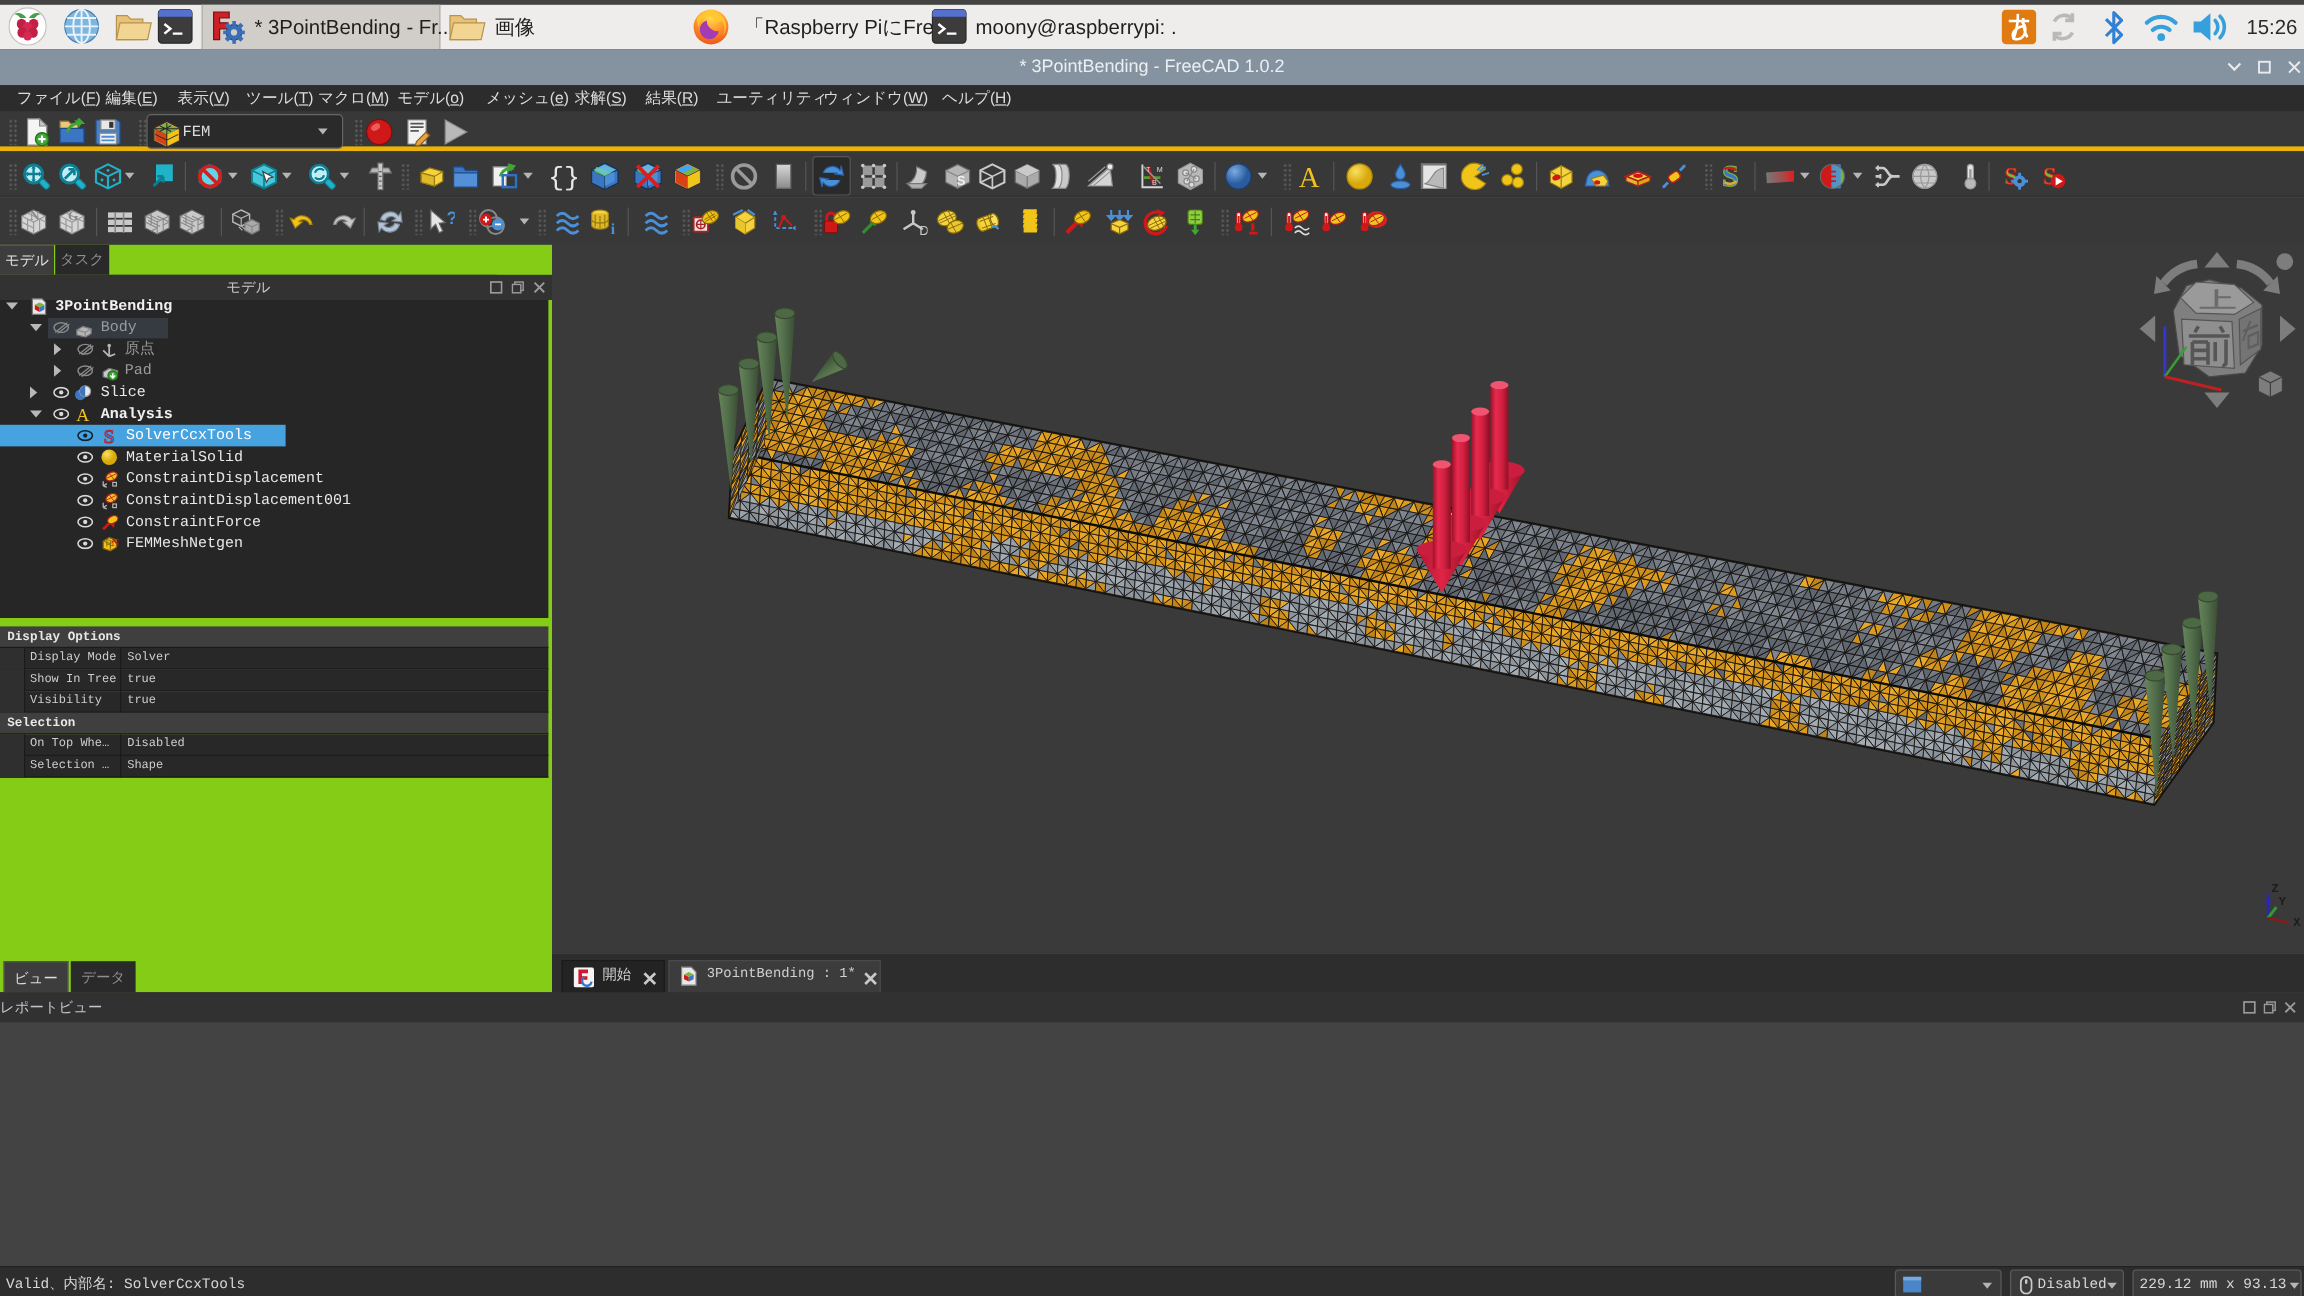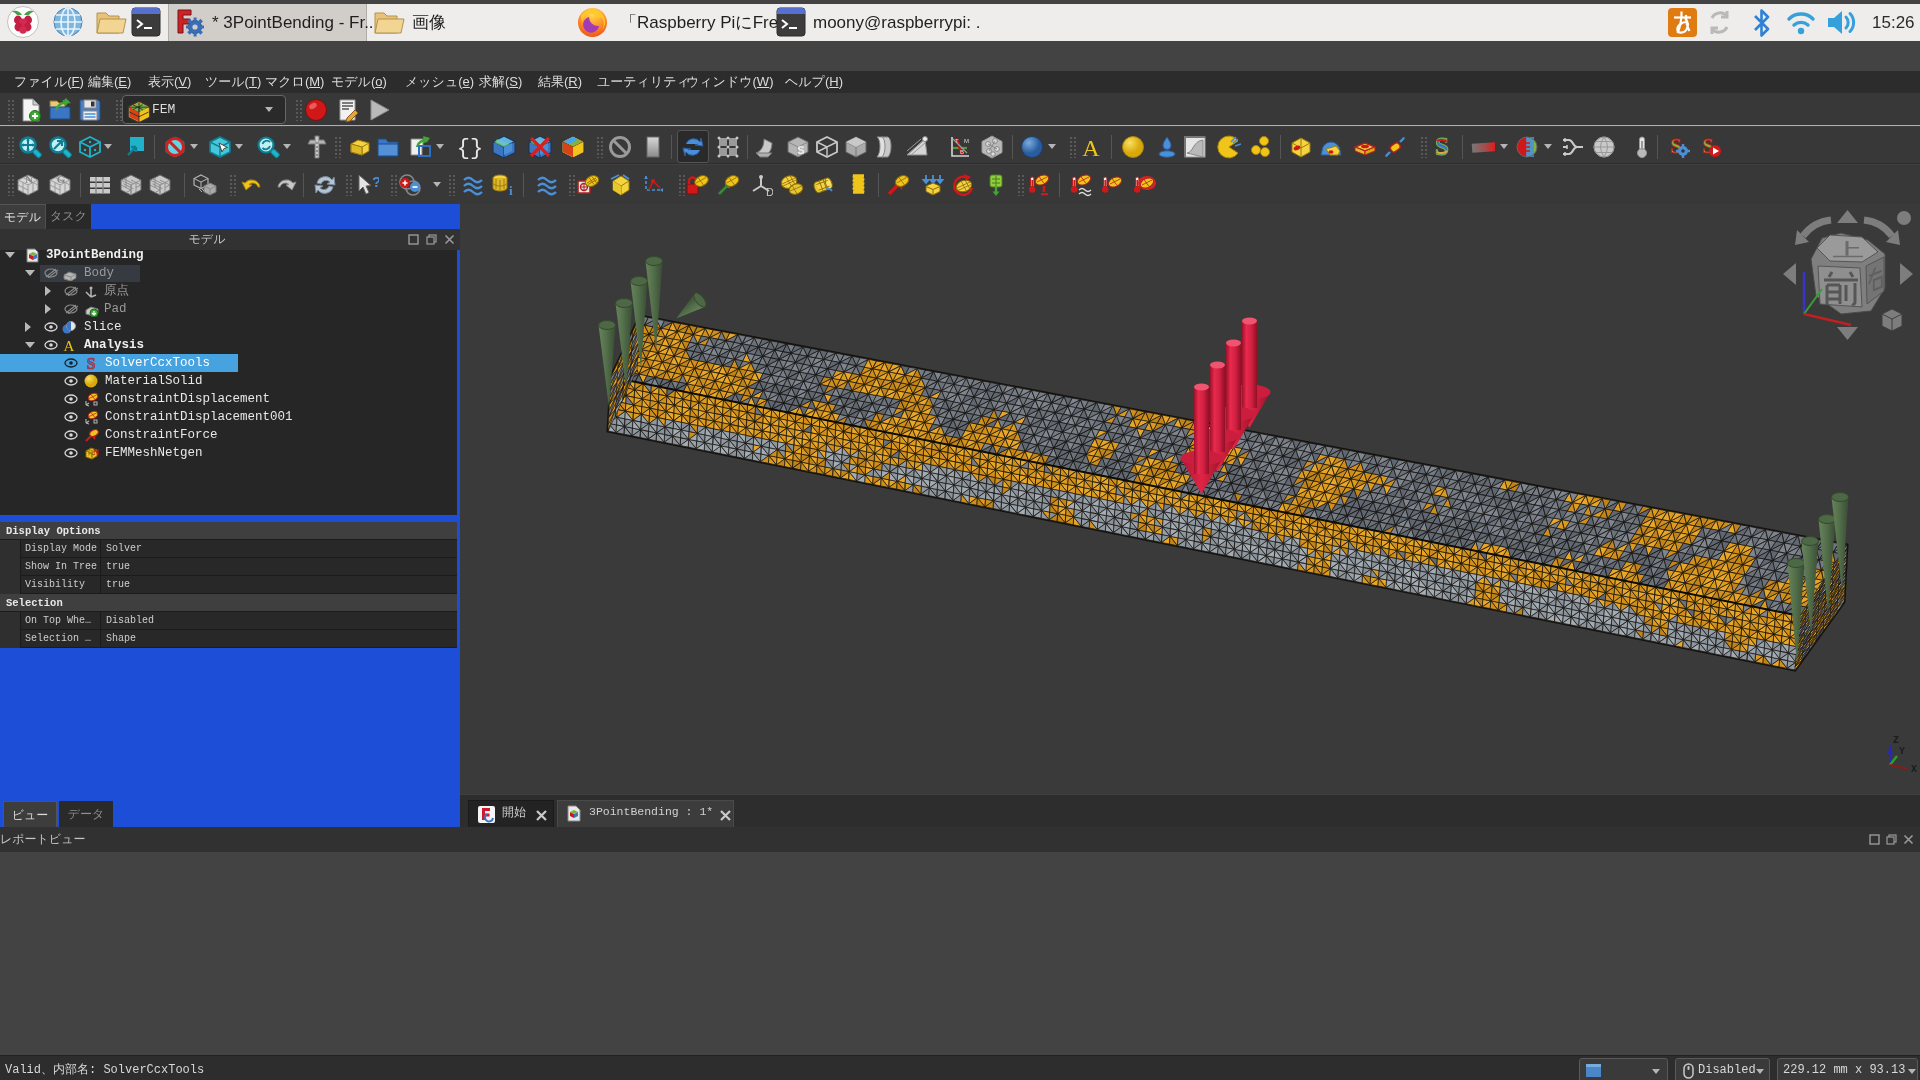--- a/index.html
+++ b/index.html
@@ -10,29 +10,29 @@
 #fcbtn{left:168px;top:0;width:199px;height:37px;background:#d1cec9;border-left:1px solid #b0ada9;border-right:1px solid #b0ada9}
 
 #titlebar{left:0;top:37px;width:1920px;height:30px;background:#8593a1}
 #titletext{width:1920px;text-align:center;line-height:30px;font-size:15px;color:#eceff2}
 
 #menubar{left:0;top:67px;width:1920px;height:22px;background:#2c2c2c}
 .mi{position:absolute;top:0;height:22px;line-height:22px;font-size:13px;color:#dcdcdc;white-space:nowrap}
 
 #toolbars{left:0;top:89px;width:1920px;height:111px;background:#383838}
 .trow{position:absolute;left:0;width:1920px}
-#tr1{top:0;height:33px;border-bottom:1px solid #eab308}
+#tr1{top:0;height:33px;border-bottom:4px solid #eab308}
 #tr2{top:33px;height:38px;border-bottom:1px solid #2e2e2e;border-top:1px solid #404040}
 #tr3{top:71px;height:40px;border-top:1px solid #404040}
 .ic{position:absolute;width:24px;height:24px}
 .hnd{position:absolute;width:7px;height:22px;background-image:radial-gradient(circle,#5a5a5a 1px,transparent 1.2px);background-size:4px 4px}
 .sep{position:absolute;width:1px;height:24px;background:#555}
 .car{position:absolute;width:0;height:0;border-left:4px solid transparent;border-right:4px solid transparent;border-top:5px solid #b5b5b5}
 
-#leftpanel{left:0;top:200px;width:460px;height:623px;background:#1d4ed8}
+#leftpanel{left:0;top:200px;width:460px;height:623px;background:#84cc16}
 #lptabs .tab{position:absolute;top:0;height:25px;line-height:25px;font-size:12px;text-align:center}
 #lphead{left:0;top:25px;width:414px;height:21px;background:#323232;color:#c8c8c8;font-size:12px;text-align:center;line-height:20px}
 #tree{left:0;top:46px;width:457px;height:265px;background:#262626;font-family:"Liberation Mono",monospace;font-size:12.5px;color:#d8d8d8}
 .trow18{position:absolute;height:18px;line-height:18px;white-space:nowrap}
 .exp{position:absolute;width:0;height:0}
 .expd{border-left:5px solid transparent;border-right:5px solid transparent;border-top:6px solid #b8b8b8;margin-top:6px}
 .expr{border-top:5px solid transparent;border-bottom:5px solid transparent;border-left:6px solid #b8b8b8;margin-top:4px}
 #props{left:0;top:318px;width:457px;height:126px;font-family:"Liberation Mono",monospace;font-size:10px;color:#cecece}
 .prow{position:absolute;left:0;width:457px;height:18px;line-height:18px;background:#282828;border-bottom:1px solid #1b1b1b}
 .phead{background:#3f3f3f;color:#e8e8e8;font-weight:bold;padding-left:6px;font-size:10.5px}
@@ -149,20 +149,32 @@
           <path d="M3 8 a17 17 0 0 1 24 0" stroke-width="3.4"></path>
           <path d="M8 14 a10.5 10.5 0 0 1 14 0" stroke-width="3.4"></path>
         </g>
         <circle cx="15" cy="20" r="3.2" fill="#35a0dc"></circle>
       </svg>
 <svg class="abs" style="left:1826px;top:5px" width="33" height="27" viewBox="0 0 33 27">
         <path d="M2 9 h6 l8-7 v23 l-8-7 H2 Z" fill="#35a0dc"></path>
         <path d="M20 8 a8 8 0 0 1 0 11 M24 4.5 a13 13 0 0 1 0 18" stroke="#35a0dc" stroke-width="3" fill="none" stroke-linecap="round"></path>
       </svg>
 <div class="abs tbtxt" style="left:1872px;color:#2a2a2a">15:26</div>
+</div>
+<div class="abs" id="titlebar">
+      <div class="abs" id="titletext">* 3PointBending - FreeCAD 1.0.2</div>
+<svg class="abs" style="left:1855px;top:9px" width="14" height="12" viewBox="0 0 14 12">
+        <path d="M2 3 l5 5 5-5" stroke="#e8ebee" stroke-width="1.8" fill="none"></path>
+      </svg>
+<svg class="abs" style="left:1881px;top:9px" width="12" height="12" viewBox="0 0 12 12">
+        <rect x="1.5" y="1.5" width="9" height="9" fill="none" stroke="#e8ebee" stroke-width="1.6"></rect>
+      </svg>
+<svg class="abs" style="left:1906px;top:9px" width="12" height="12" viewBox="0 0 12 12">
+        <path d="M1.5 1.5 l9 9 M10.5 1.5 l-9 9" stroke="#e8ebee" stroke-width="1.7"></path>
+      </svg>
 </div>
 <div class="abs" id="menubar">
 <div class="mi" style="left:14px">ファイル(<u>F</u>)</div>
 <div class="mi" style="left:88px">編集(<u>E</u>)</div>
 <div class="mi" style="left:148px">表示(<u>V</u>)</div>
 <div class="mi" style="left:205px">ツール(<u>T</u>)</div>
 <div class="mi" style="left:265px">マクロ(<u>M</u>)</div>
 <div class="mi" style="left:331px">モデル(<u>o</u>)</div>
 <div class="mi" style="left:405px">メッシュ(<u>e</u>)</div>
 <div class="mi" style="left:479px">求解(<u>S</u>)</div>

